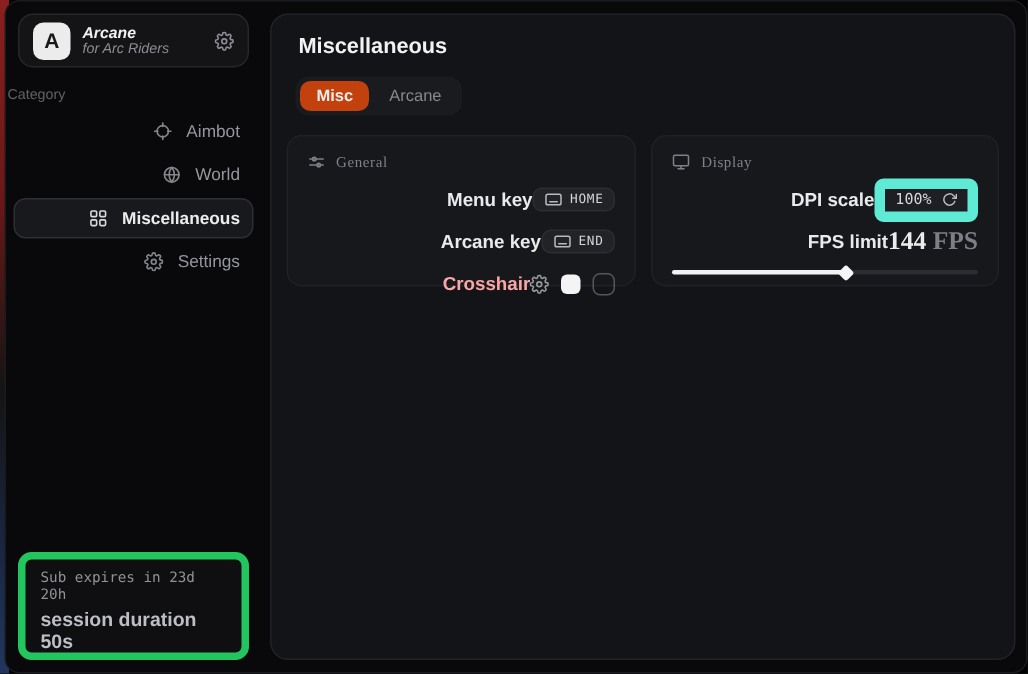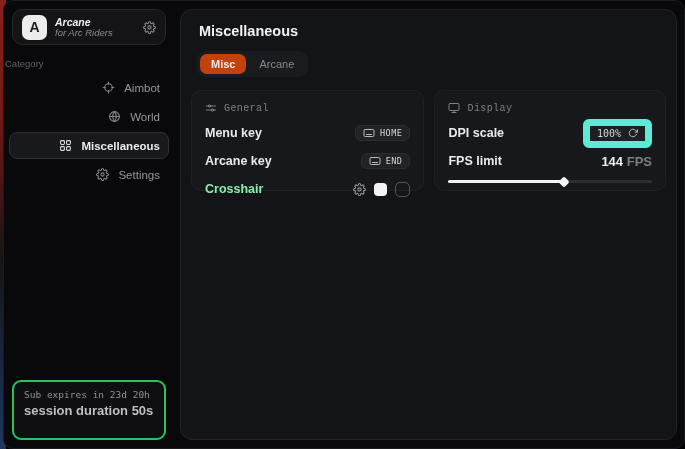--- a/index.html
+++ b/index.html
@@ -44,22 +44,22 @@
     padding:0 8px; border-radius:8px; border:1px solid transparent;
     color:#94979c; font-size:11.5px; cursor:pointer;justify-content:flex-end;
   }
   .nav-item .nav-icon { display:flex; color:#83868b; }
   .nav-item.active {
     background:#18191d; border-color:#2e2f34; color:#ececec; font-weight:bold;
   }
   .nav-item.active .nav-icon { color:#d9dadd; }
   .sidebar-footer {
     position:absolute; left:8px; right:8px; bottom:8px;
-    border:2px solid #22c55e; border-radius:9px; background:#0f0f12;
-    padding:7px 10px 20px 10px;
+    border:5px solid #22c55e; border-radius:9px; background:#0f0f12;
+    padding:7px 10px 0 10px;
   }
   .footer-line1 { font-family:"DejaVu Sans Mono", monospace; font-size:9.5px; color:#8f9296; }
   .footer-line2 { font-size:13px; font-weight:bold; color:#bcbfc3; margin-top:3px; }
   
   .main {
     position:absolute; left:176px; top:8px; right:7px; bottom:8px;
     background:#131417; border:1px solid #222327; border-radius:12px;
     padding:13px 10px;
   }
   .page-title { font-size:14.5px; font-weight:bold; color:#f2f2f2; margin-left:8px; }
@@ -73,50 +73,50 @@
   .tab.active { background:#c2410c; color:#ececec; font-weight:bold; }
   .panels { display:flex; gap:10px; margin-top:13px; }
   .panel {
     background:#17181c; border:1px solid #202125; border-radius:10px;
     padding:11px 13px; height:101px;
   }
   .panel-general { width:238px; }
   .panel-display { width:236px; }
   .panel-header {
     display:flex; align-items:center; gap:7px;
-    color:#7e8187; font-family:Liberation Mono, monospace; font-size:10px;
+    color:#7e8187; font-family:Liberation Serif, serif; font-size:10px;
     letter-spacing:.4px;
   }
   .panel-header .ph-icon { display:flex; color:#7e8187; }
   .row {
-    display:flex; align-items:center; justify-content:space-between;
+    display:flex; align-items:center; justify-content:flex-end;
     margin-top:10px; height:18px;
   }
   .row-label { font-size:12.5px; font-weight:bold; color:#e9eaec; }
-  .row-label.dim { color:#86efac; }
+  .row-label.dim { color:#fca5a5; }
   .keybind {
     display:inline-flex; align-items:center; gap:5px;
     background:#222327; border:1px solid #2c2d32; border-radius:6px;
     padding:2px 7px; cursor:pointer;
     font-family:"DejaVu Sans Mono", monospace; font-size:8.5px;
     color:#d3d5d8; letter-spacing:.5px;
   }
   .keybind .kb-icon { display:flex; color:#b7bac0; }
   .ctrl-group { display:inline-flex; align-items:center; gap:8px; }
   .mini-gear { display:flex; color:#94979c; cursor:pointer; }
   .color-swatch { width:13px; height:13px; background:#f4f4f4; border-radius:4px; cursor:pointer; }
   .checkbox { width:15px; height:15px; border:1.5px solid #54565c; border-radius:5px; cursor:pointer; }
   .dpi-control {
     display:inline-flex; align-items:center; gap:7px;
     background:#1e1f24; border:7px solid #5eead4; border-radius:6px;
     padding:2px 7px; cursor:pointer;
     font-family:"DejaVu Sans Mono", monospace; font-size:10px; color:#d3d5d8;
   }
   .dpi-control .refresh-icon { display:flex; color:#b7bac0; }
-  .fps-value { font-size:13px; }
+  .fps-value { font-size:17px;font-family:Liberation Serif, serif; }
   .fps-num { font-weight:bold; color:#ececec; }
   .fps-unit { color:#7c7f85; font-weight:bold; }
   .slider { position:relative; height:3px; background:#2c2d32; border-radius:2px; margin-top:10px; cursor:pointer; }
   .slider-fill { position:absolute; left:0; top:0; bottom:0; background:#f2f2f2; border-radius:2px; }
   .slider-thumb {
     position:absolute; top:50%; width:8px; height:8px; background:#f6f6f6;
     transform:translate(-50%,-50%) rotate(45deg); border-radius:2px;
   }
   svg { display:block; }
 </style>

